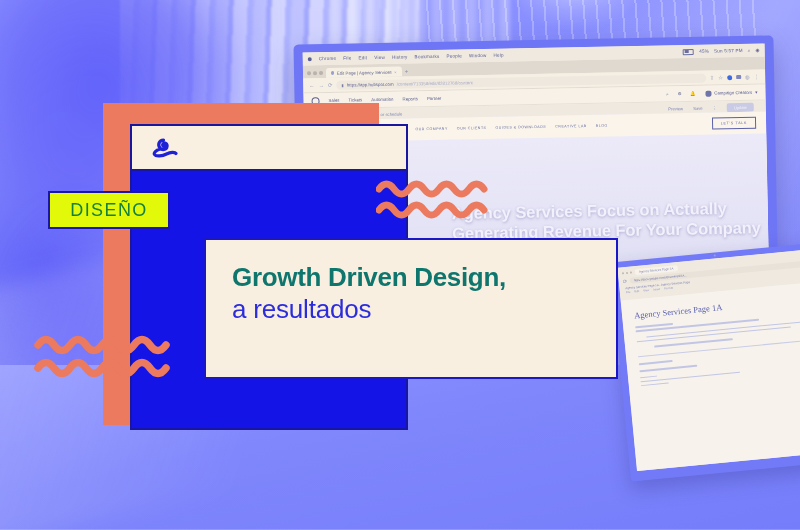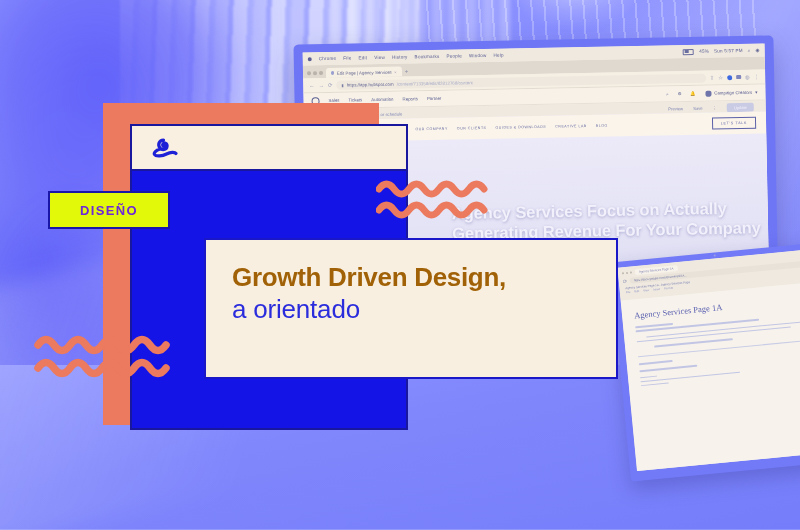--- a/index.html
+++ b/index.html
@@ -167,26 +167,26 @@
 
   
   .waves{position:absolute;}
   .waves svg{display:block;}
   .w-right{left:376px;top:176px;}
   .w-left{left:34px;top:331px;}
 
   
   .badge{position:absolute;left:48px;top:191px;width:122px;height:38px;background:#e2fa09;
     border:2px solid #1a17a8;box-sizing:border-box;display:flex;align-items:center;justify-content:center;}
-  .badge span{font-size:13px;font-weight:700;letter-spacing:1.4px;color:#6d28d9;}
+  .badge span{font-size:18px;font-weight:400;letter-spacing:1.4px;color:#15803d;}
 
   
   .titlecard{position:absolute;left:204px;top:238px;width:414px;height:141px;background:#f9efe0;
     border:2px solid #1a17c8;box-sizing:border-box;padding:22px 26px 0;}
-  .t-l1{font-size:26px;font-weight:700;color:#a16207;line-height:1.16;letter-spacing:-.3px;}
+  .t-l1{font-size:26px;font-weight:700;color:#0f766e;line-height:1.16;letter-spacing:-.3px;}
   .t-l2{font-size:26px;font-weight:400;color:#2b2ddd;line-height:1.2;letter-spacing:-.2px;margin-top:2px;}
 </style>
 </head>
 <body>
 
 <div id="stage">
 
   <div class="photo">
     <div class="photo-base"></div>
     <div class="blinds"></div>
@@ -399,16 +399,16 @@
       <path d="M4 37 q8 -11 16 0 t16 0 t16 0 t16 0 t16 0 t16 0 t16 0 t16 0" fill="none" stroke="#eb7a5e" stroke-width="7.5" stroke-linecap="round"></path>
     </svg>
   </div>
 
   <div class="badge">
     <span>DISEÑO</span>
   </div>
 
   <div class="titlecard">
     <div class="t-l1">Growth Driven Design,</div>
-    <div class="t-l2">a orientado</div>
+    <div class="t-l2">a resultados</div>
   </div>
 
 </div>
 
 </body></html>

